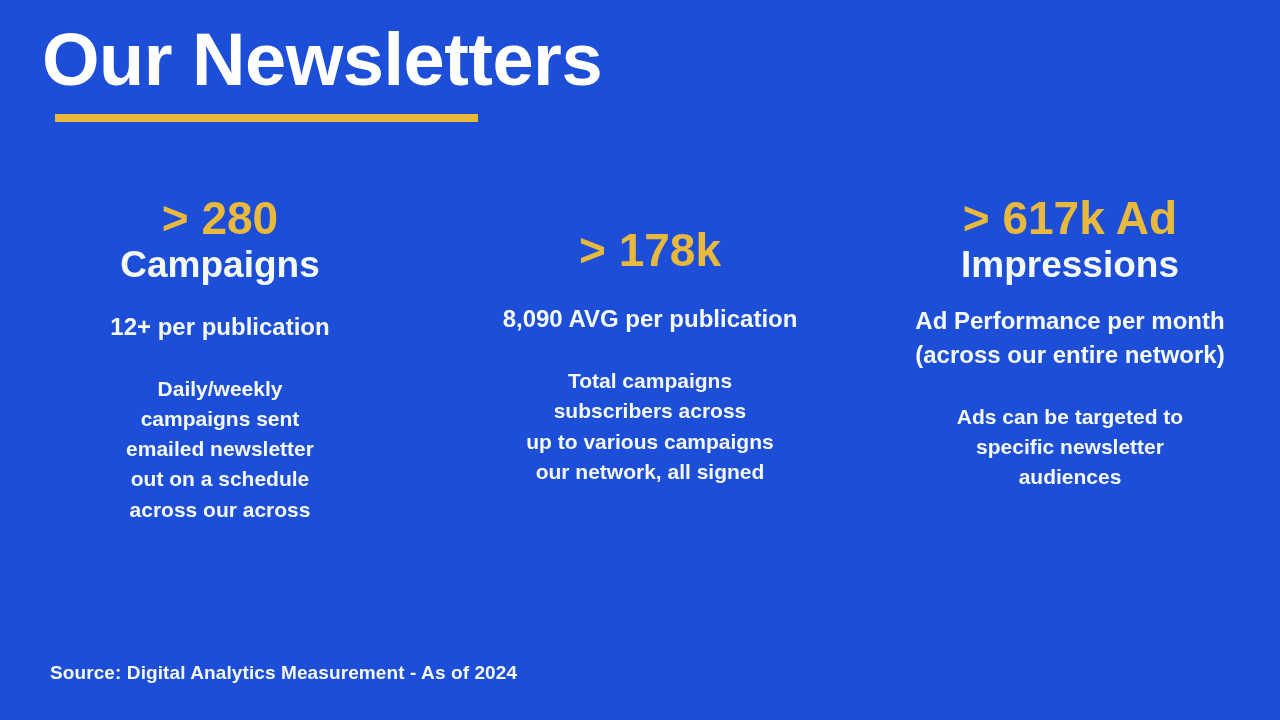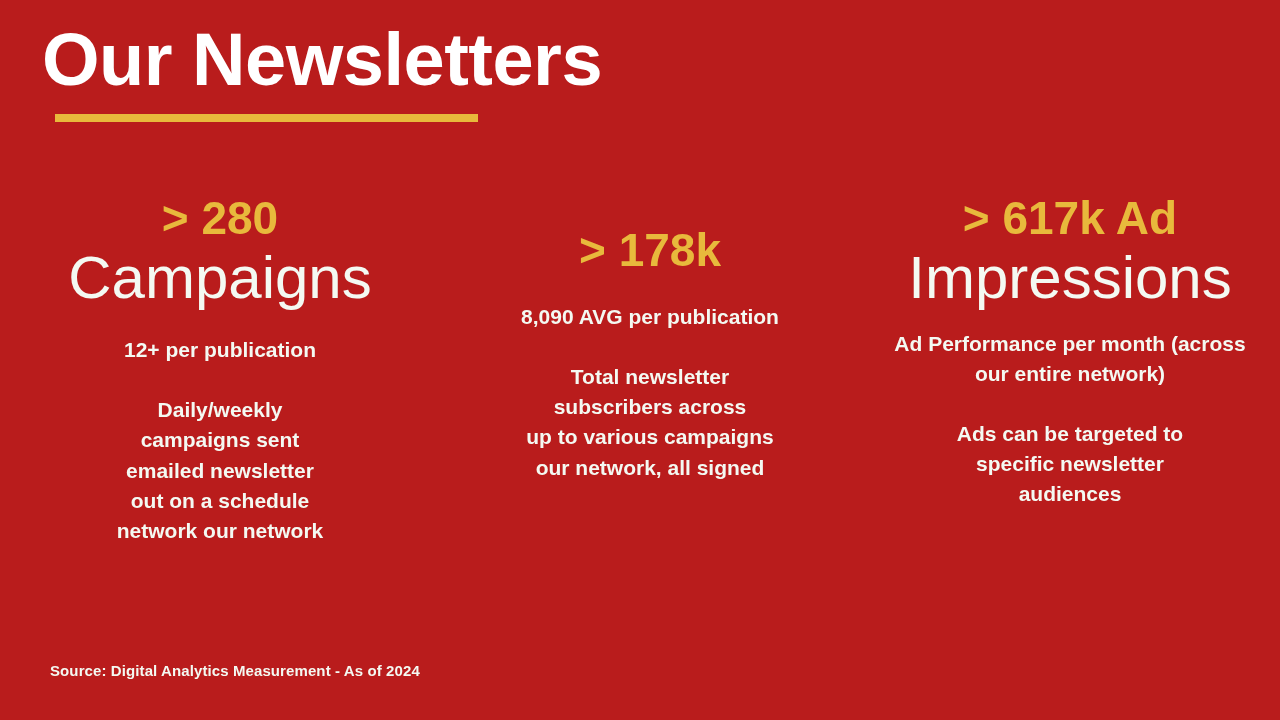--- a/index.html
+++ b/index.html
@@ -12,21 +12,21 @@
     overflow: hidden;
     background: #063305;
     font-family: "Liberation Sans", sans-serif;
     -webkit-font-smoothing: antialiased;
   }
 
   .slide {
     position: relative;
     width: 1280px;
     height: 720px;
-    background: #b91c1c;
+    background: #1d4ed8;
     box-sizing: border-box;
   }
 
   
   .title-block {
     position: absolute;
     left: 42px;
     top: 20px;
     width: 900px;
   }
@@ -64,30 +64,30 @@
   .col-3 { width: 420px; padding: 0 16px; }
 
   .stat-number {
     font-size: 46px;
     font-weight: bold;
     color: #E8B93C;
     line-height: 1.22;
     white-space: nowrap;
   }
   .stat-label {
-    font-size: 60px;
-    font-weight: normal;
+    font-size: 37px;
+    font-weight: bold;
     color: #F4F9F2;
     line-height: 1.12;
     white-space: nowrap;
     margin-top: -2px;
     text-align: center;
   }
   .stat-caption {
-    font-size: 21px;
+    font-size: 24px;
     font-weight: bold;
     color: #F4F9F2;
     line-height: 1.42;
     margin-top: 24px;
   }
   .col-3 .stat-caption { margin-top: 18px; }
 
   .stat-body {
     font-size: 21px;
     font-weight: bold;
@@ -95,21 +95,21 @@
     line-height: 1.44;
     margin-top: 30px;
   }
   .stat-body .line { display: block; }
 
   
   .source-note {
     position: absolute;
     left: 50px;
     top: 662px;
-    font-size: 15px;
+    font-size: 19px;
     font-weight: bold;
     color: #F4F9F2;
     letter-spacing: 0.1px;
   }
 </style>
 </head>
 <body>
 
 <div class="slide">
 
@@ -122,29 +122,29 @@
 
     <div class="col col-1">
       <div class="stat-number">&gt; 280</div>
       <div class="stat-label">Campaigns</div>
       <div class="stat-caption">12+ per publication</div>
       <div class="stat-body">
         <span class="line">Daily/weekly</span>
         <span class="line">campaigns sent</span>
         <span class="line">emailed newsletter</span>
         <span class="line">out on a schedule</span>
-        <span class="line">network our network</span>
+        <span class="line">across our across</span>
       </div>
     </div>
 
     <div class="col col-2">
       <div class="stat-number">&gt; 178k</div>
       <div class="stat-caption">8,090 AVG per publication</div>
       <div class="stat-body">
-        <span class="line">Total newsletter</span>
+        <span class="line">Total campaigns</span>
         <span class="line">subscribers across</span>
         <span class="line">up to various campaigns</span>
         <span class="line">our network, all signed</span>
       </div>
     </div>
 
     <div class="col col-3">
       <div class="stat-number">&gt; 617k Ad</div>
       <div class="stat-label">Impressions</div>
       <div class="stat-caption">

